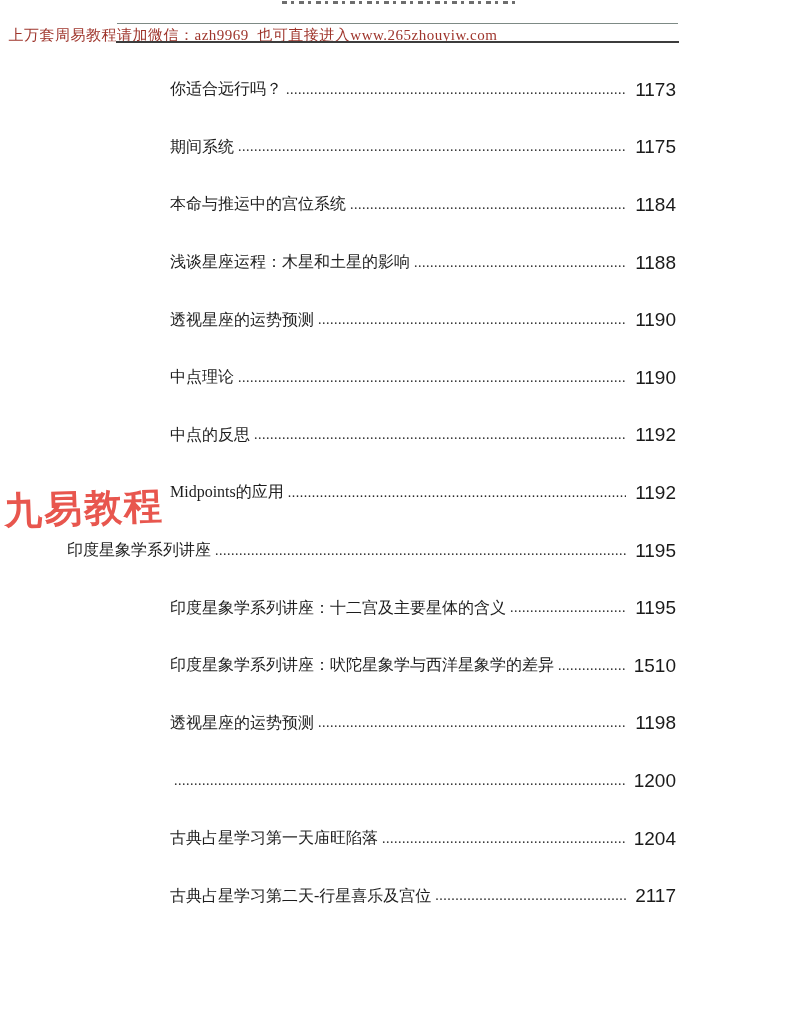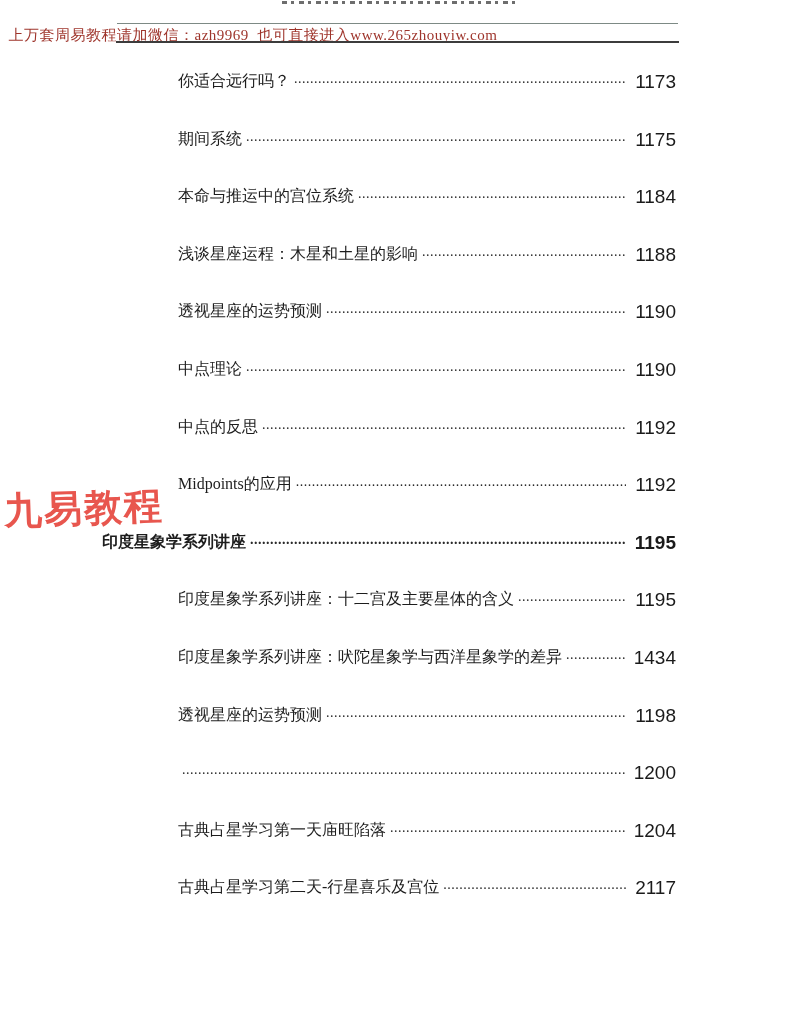--- a/index.html
+++ b/index.html
@@ -35,23 +35,23 @@
     font-weight:700;font-size:38px;letter-spacing:2px;
     transform:rotate(-2deg);transform-origin:left center;
     white-space:nowrap;
   }
   
   .toc{
     position:absolute;top:51px;left:0;right:118px;
   }
   .toc-row{
     box-sizing:border-box;height:57.6px;padding-top:20px;
-    display:flex;align-items:flex-start;margin-left:8px;
+    display:flex;align-items:center;
   }
-  .toc-row.lvl1{padding-left:94px;font-weight:bold;}
+  .toc-row.lvl1{padding-left:67px;}
   .toc-row.lvl2{padding-left:170px;}
   .toc-label{
     flex:none;font-size:16px;color:#1d1d1d;white-space:nowrap;
   }
   .toc-leader{
     flex:1;overflow:hidden;white-space:nowrap;
     font-size:14px;letter-spacing:.5px;color:#2a2a2a;
     margin:0 9px 0 4px;
   }
   .toc-page{
@@ -120,21 +120,21 @@
     <span class="toc-page">1195</span>
   </div>
     <div class="toc-row lvl2">
     <span class="toc-label">印度星象学系列讲座：十二宫及主要星体的含义</span>
     <span class="toc-leader">................................................................................................................................................................................................................................................</span>
     <span class="toc-page">1195</span>
   </div>
     <div class="toc-row lvl2">
     <span class="toc-label">印度星象学系列讲座：吠陀星象学与西洋星象学的差异</span>
     <span class="toc-leader">................................................................................................................................................................................................................................................</span>
-    <span class="toc-page">1434</span>
+    <span class="toc-page">1510</span>
   </div>
     <div class="toc-row lvl2">
     <span class="toc-label">透视星座的运势预测</span>
     <span class="toc-leader">................................................................................................................................................................................................................................................</span>
     <span class="toc-page">1198</span>
   </div>
     <div class="toc-row lvl2">
     <span class="toc-leader">................................................................................................................................................................................................................................................</span>
     <span class="toc-page">1200</span>
   </div>

